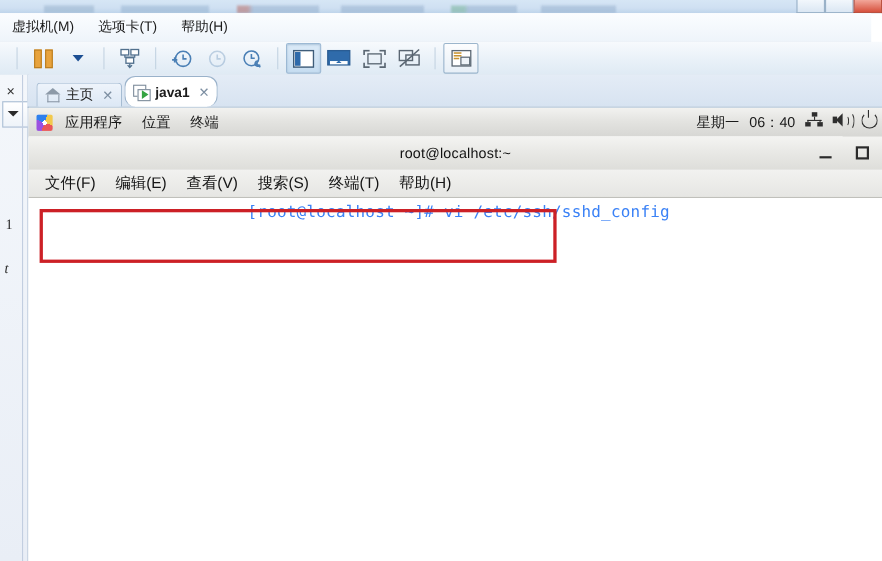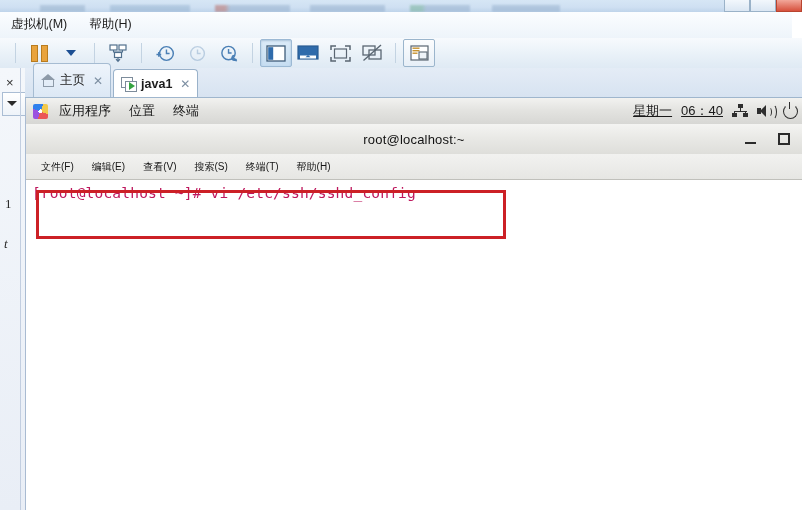--- a/index.html
+++ b/index.html
@@ -107,28 +107,28 @@
   .lib-innerline{position:absolute;left:20px;top:0;width:1px;height:442px;background:#c2cee0;}
 
   
   .vm-tabstrip{
     position:absolute;left:25px;top:0;width:777px;height:30px;
     background:linear-gradient(180deg,#e4ecf6,#d7e3f1);
     border-bottom:1px solid #9fb6cd;
     display:flex;align-items:flex-end;padding-left:8px;box-sizing:border-box;
   }
   .vm-tab{
-    height:34px;display:flex;align-items:center;gap:5px;
+    height:22px;display:flex;align-items:center;gap:5px;
     padding:0 7px;margin-right:2px;box-sizing:border-box;
     border:1px solid #a6bcd2;border-bottom:none;
     border-radius:4px 4px 0 0;font-size:12.5px;color:#1c1c1c;
     background:linear-gradient(180deg,#eef4fb,#dce8f5);
   }
   .vm-tab.active{
-    background:#ffffff;border-color:#9ab2ca;height:28px;font-weight:bold;
+    background:#ffffff;border-color:#9ab2ca;height:28px;font-weight:bold;border-radius:10px;
   }
   .tab-x{font-size:12px;color:#7d8fa2;margin-left:3px;}
   .home-ico{width:14px;height:13px;position:relative;}
   .home-ico .roof{
     position:absolute;left:0;top:0;width:0;height:0;
     border-left:7px solid transparent;border-right:7px solid transparent;
     border-bottom:6px solid #8d9aa8;
   }
   .home-ico .walls{
     position:absolute;left:2px;top:6px;width:9px;height:6px;
@@ -155,21 +155,21 @@
     border-bottom:1px solid #b5b5b0;
     display:flex;align-items:center;
   }
   .gp-item{font-size:13px;color:#1a1a1a;padding:0 9px;white-space:nowrap;text-align:center;}
   .gp-appicon{
     width:15px;height:15px;margin-left:7px;margin-right:2px;position:relative;border-radius:2px;
     background:
       radial-gradient(circle at 50% 50%, #ffffff 0 2px, transparent 2px),
       conic-gradient(from 20deg,#f2c94c 0 25%,#eb5757 25% 50%,#9b51e0 50% 75%,#2f80ed 75% 100%);
   }
-  .gp-right{margin-left:auto;display:flex;align-items:center;gap:9px;padding-right:4px;text-decoration:underline;}
+  .gp-right{margin-left:auto;display:flex;align-items:flex-start;gap:9px;padding-right:4px;}
   .gp-clock{font-size:13px;color:#1a1a1a;white-space:nowrap;}
   .net-ico{width:16px;height:14px;position:relative;}
   .net-ico i{position:absolute;background:#2e2e2e;}
   .net-ico .top{left:6px;top:0;width:5px;height:4px;}
   .net-ico .bl{left:0;top:9px;width:5px;height:4px;}
   .net-ico .br{left:11px;top:9px;width:5px;height:4px;}
   .net-ico .vs{left:8px;top:4px;width:1px;height:3px;}
   .net-ico .hs{left:2px;top:7px;width:13px;height:1px;}
   .net-ico .lv{left:2px;top:7px;width:1px;height:2px;}
   .net-ico .rv{left:13px;top:7px;width:1px;height:2px;}
@@ -208,29 +208,29 @@
   .term-btns{position:absolute;right:12px;top:0;height:30px;display:flex;align-items:center;gap:22px;}
   .btn-min{width:11px;height:2px;background:#2b2b2b;margin-top:7px;}
   .btn-max{width:8px;height:8px;border:2px solid #2b2b2b;}
 
   .term-menubar{
     position:absolute;left:0;top:30px;width:776px;height:26px;
     background:linear-gradient(180deg,#f2f2f0,#e6e6e3);
     border-bottom:1px solid #c0c0bb;
     display:flex;align-items:center;padding-left:6px;box-sizing:border-box;
   }
-  .tm-item{font-size:10px;color:#151515;padding:0 9px;white-space:nowrap;}
+  .tm-item{font-size:14px;color:#151515;padding:0 9px;white-space:nowrap;}
 
   .term-screen{
     position:absolute;left:0;top:56px;width:776px;height:330px;
     background:#ffffff;padding:4px 0 0 6px;box-sizing:border-box;
   }
   .term-line{
     font-family:"DejaVu Sans Mono","Liberation Mono",monospace;
-    font-size:14.5px;line-height:18px;color:#be185d;white-space:pre;letter-spacing:.2px;
+    font-size:14.5px;line-height:18px;color:#3b82f6;white-space:pre;letter-spacing:.2px;text-align:center;
   }
   .cursor-blk{
     display:inline-block;width:9px;height:15px;background:#141414;
     vertical-align:-3px;
   }
 
   
   .annot-rect{
     position:absolute;border:3px solid #cc2026;background:transparent;
     pointer-events:none;
@@ -245,20 +245,21 @@
     <div class="blurtabs"></div>
     <div class="vm-wincontrols">
       <div class="wc"></div>
       <div class="wc"></div>
       <div class="wc close"></div>
     </div>
   </div>
 
   <div class="vm-menubar">
     <div class="vm-menu-item">虚拟机(M)</div>
+    <div class="vm-menu-item">选项卡(T)</div>
     <div class="vm-menu-item">帮助(H)</div>
   </div>
 
   <div class="vm-toolbar">
     <div style="width:8px"></div>
     <div class="tb-sep"></div>
     <div class="tb-btn">
       <div class="pausebars">
           <i></i>
           <i></i>

